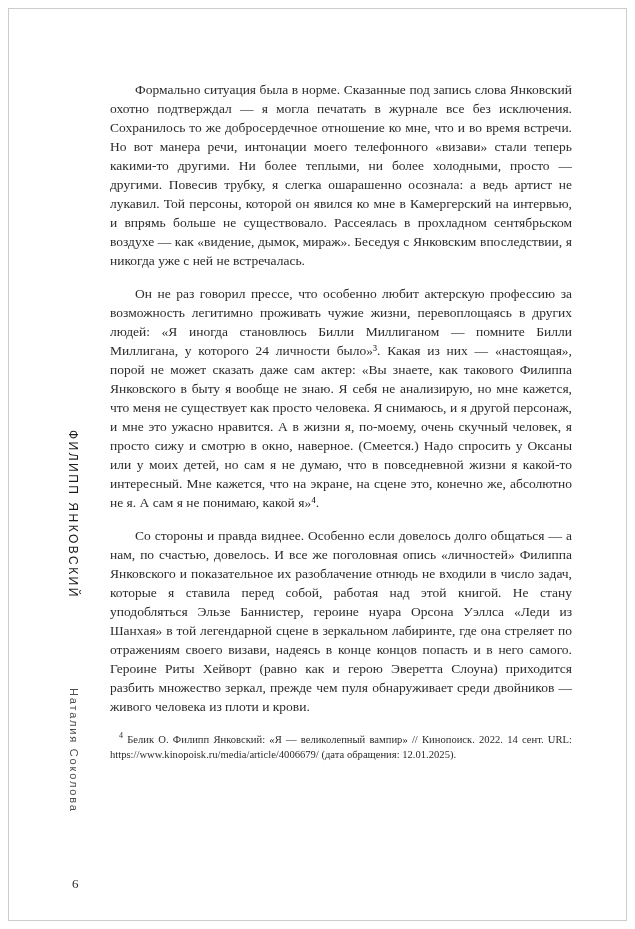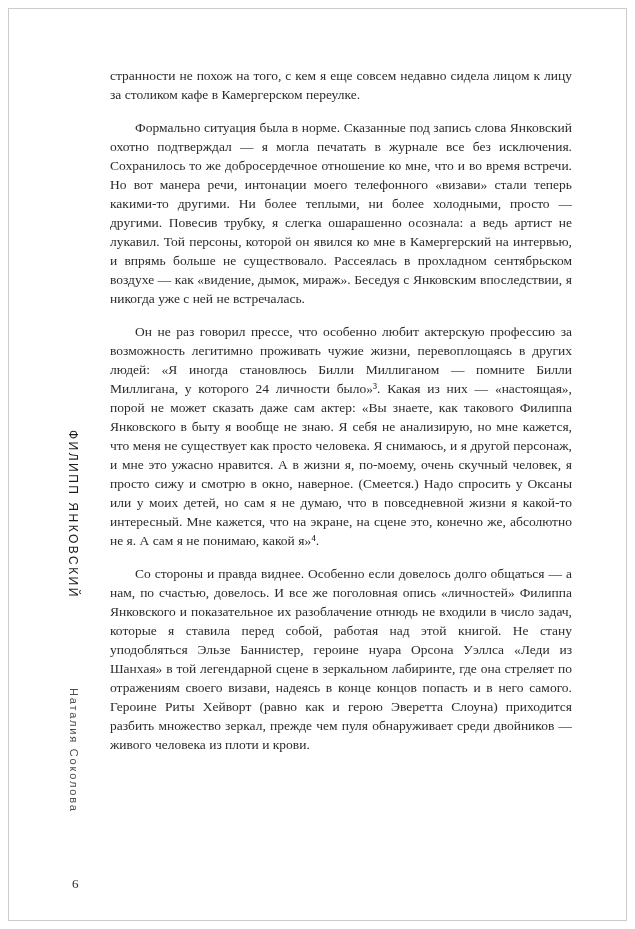--- a/index.html
+++ b/index.html
@@ -72,22 +72,22 @@
 </style>
 </head>
 <body>
 
 <div class="page-frame"></div>
 
 <div class="side-title">ФИЛИПП ЯНКОВСКИЙ</div>
 <div class="side-author">Наталия Соколова</div>
 
 <main class="text-block">
-  <p class="para first">странности не похож на того, с кем я еще совсем недавно сидела лицом к лицу за столиком кафе в Камергерском переулке.</p>
   <p class="para">Формально ситуация была в норме. Сказанные под запись слова Янковский охотно подтверждал — я могла печатать в журнале все без исключения. Сохранилось то же добросердечное отношение ко мне, что и во время встречи. Но вот манера речи, интонации моего телефонного «визави» стали теперь какими-то другими. Ни более теплыми, ни более холодными, просто — другими. Повесив трубку, я слегка ошарашенно осознала: а ведь артист не лукавил. Той персоны, которой он явился ко мне в Камергерский на интервью, и впрямь больше не существовало. Рассеялась в прохладном сентябрьском воздухе — как «видение, дымок, мираж». Беседуя с Янковским впоследствии, я никогда уже с ней не встречалась.</p>
   <p class="para">Он не раз говорил прессе, что особенно любит актерскую профессию за возможность легитимно проживать чужие жизни, перевоплощаясь в других людей: «Я иногда становлюсь Билли Миллиганом — помните Билли Миллигана, у которого 24 личности было»³. Какая из них — «настоящая», порой не может сказать даже сам актер: «Вы знаете, как такового Филиппа Янковского в быту я вообще не знаю. Я себя не анализирую, но мне кажется, что меня не существует как просто человека. Я снимаюсь, и я другой персонаж, и мне это ужасно нравится. А в жизни я, по-моему, очень скучный человек, я просто сижу и смотрю в окно, наверное. (Смеется.) Надо спросить у Оксаны или у моих детей, но сам я не думаю, что в повседневной жизни я какой-то интересный. Мне кажется, что на экране, на сцене это, конечно же, абсолютно не я. А сам я не понимаю, какой я»⁴.</p>
   <p class="para">Со стороны и правда виднее. Особенно если довелось долго общаться — а нам, по счастью, довелось. И все же поголовная опись «личностей» Филиппа Янковского и показательное их разоблачение отнюдь не входили в число задач, которые я ставила перед собой, работая над этой книгой. Не стану уподобляться Эльзе Баннистер, героине нуара Орсона Уэллса «Леди из Шанхая» в той легендарной сцене в зеркальном лабиринте, где она стреляет по отражениям своего визави, надеясь в конце концов попасть и в него самого. Героине Риты Хейворт (равно как и герою Эверетта Слоуна) приходится разбить множество зеркал, прежде чем пуля обнаруживает среди двойников — живого человека из плоти и крови.</p>
 
   <div class="footnotes">
+    <p class="fn"><sup>4</sup> <span>Белик О. Филипп Янковский: «Я — великолепный вампир» // Кинопоиск. 2022. 14 сент. URL: https://www.kinopoisk.ru/media/article/4006679/ (дата обращения: 12.01.2025).</span></p>
   </div>
 </main>
 
 <div class="page-number">6</div>
 
 </body></html>

